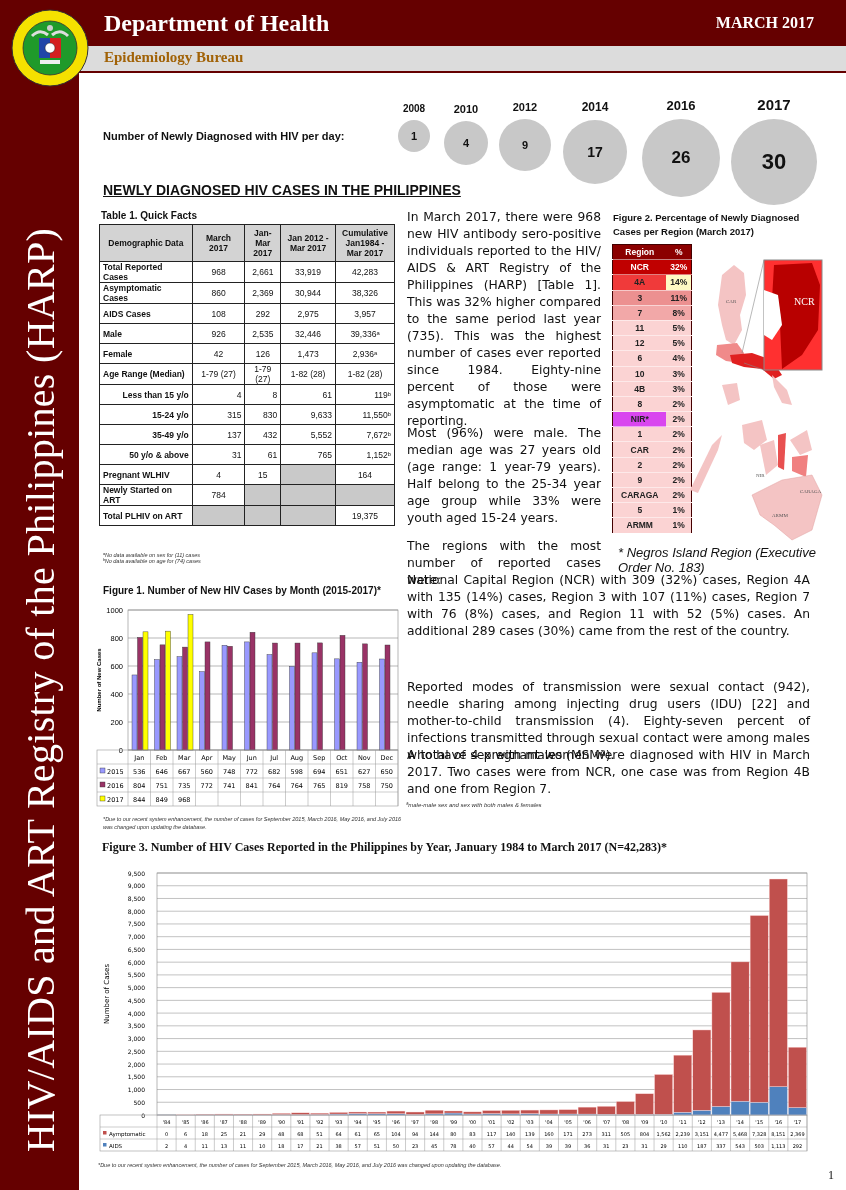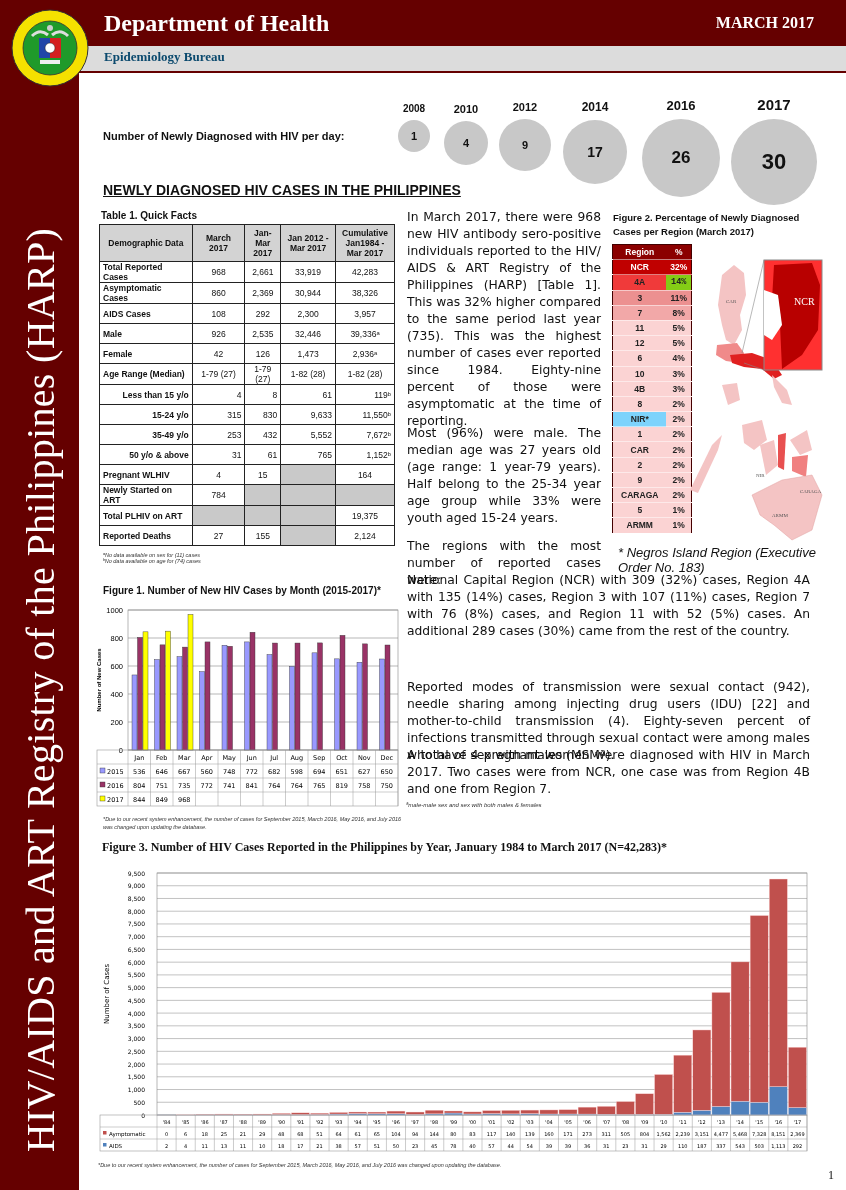--- a/index.html
+++ b/index.html
@@ -4,21 +4,21 @@
 <style>
 *{box-sizing:border-box;margin:0;padding:0;}
 body{width:846px;height:1190px;background:#fff;font-family:"Liberation Sans",sans-serif;position:relative;overflow:hidden;color:#111;}
 .sidebar{position:absolute;left:0;top:0;width:79px;height:1190px;background:#650000;}
 .sidebar-title{position:absolute;left:0;top:0;width:79px;height:1190px;}
 .sidebar-title span{position:absolute;left:50%;top:690px;transform:translate(-50%,-50%) rotate(-90deg);white-space:nowrap;color:#fff;font-family:"Liberation Serif",serif;font-size:40px;letter-spacing:0.3px;}
 .header-top{position:absolute;left:79px;top:0;width:767px;height:46px;background:#650000;}
 .header-title{position:absolute;left:104px;top:10px;color:#fff;font-family:"Liberation Serif",serif;font-size:24px;font-weight:bold;}
 .header-date{position:absolute;right:32px;top:14px;color:#fff;font-family:"Liberation Serif",serif;font-size:16px;font-weight:bold;}
 .header-sub{position:absolute;left:79px;top:46px;width:767px;height:27px;background:#dcdcdc;border-bottom:2px solid #650000;}
-.header-subtitle{position:absolute;left:104px;top:49px;font-family:"Liberation Serif",serif;font-size:13px;color:#0c4a6e;font-weight:bold;}
+.header-subtitle{position:absolute;left:104px;top:49px;font-family:"Liberation Serif",serif;font-size:15px;color:#a16207;font-weight:bold;}
 .logo{position:absolute;left:10px;top:10px;width:52px;height:80px;}
 .perday-label{position:absolute;left:103px;top:130px;font-size:11px;font-weight:bold;}
 .bubble-wrap{position:absolute;text-align:center;}
 .bubble-year{font-weight:bold;font-size:12px;}
 .bubble{background:#c8c8c8;border-radius:50%;display:flex;align-items:center;justify-content:center;font-weight:bold;margin:6px auto 0;}
 .section-title{position:absolute;left:103px;top:182px;font-size:14px;font-weight:bold;text-decoration:underline;}
 .t1-title{position:absolute;left:101px;top:210px;font-size:10px;font-weight:bold;}
 table.qf{position:absolute;left:99px;top:224px;width:296px;border-collapse:collapse;font-size:8.5px;}
 table.qf td,table.qf th{border:1px solid #222;padding:0 3px;text-align:center;}
 table.qf th{background:#d3d3d3;height:37px;font-weight:bold;font-size:8.5px;}
@@ -120,21 +120,21 @@
         <td class="lbl">Asymptomatic Cases</td>
         <td>860</td>
         <td>2,369</td>
         <td>30,944</td>
         <td>38,326</td>
       </tr>
       <tr>
         <td class="lbl">AIDS Cases</td>
         <td>108</td>
         <td>292</td>
-        <td>2,300</td>
+        <td>2,975</td>
         <td>3,957</td>
       </tr>
       <tr>
         <td class="lbl">Male</td>
         <td>926</td>
         <td>2,535</td>
         <td>32,446</td>
         <td>39,336ᵃ</td>
       </tr>
       <tr>
@@ -160,21 +160,21 @@
       </tr>
       <tr>
         <td class="sub">15-24 y/o</td>
         <td class="num-r">315</td>
         <td class="num-r">830</td>
         <td class="num-r">9,633</td>
         <td class="num-r">11,550ᵇ</td>
       </tr>
       <tr>
         <td class="sub">35-49 y/o</td>
-        <td class="num-r">253</td>
+        <td class="num-r">137</td>
         <td class="num-r">432</td>
         <td class="num-r">5,552</td>
         <td class="num-r">7,672ᵇ</td>
       </tr>
       <tr>
         <td class="sub">50 y/o &amp; above</td>
         <td class="num-r">31</td>
         <td class="num-r">61</td>
         <td class="num-r">765</td>
         <td class="num-r">1,152ᵇ</td>
@@ -192,27 +192,20 @@
         <td class="gray"></td>
         <td class="gray"></td>
         <td class="gray"></td>
       </tr>
       <tr>
         <td class="lbl">Total PLHIV on ART</td>
         <td class="gray"></td>
         <td class="gray"></td>
         <td class="gray"></td>
         <td>19,375</td>
-      </tr>
-      <tr>
-        <td class="lbl">Reported Deaths</td>
-        <td>27</td>
-        <td>155</td>
-        <td class="gray"></td>
-        <td>2,124</td>
       </tr>
     </tbody>
 </table>
 <div class="qf-notes">
   <div>ᵃNo data available on sex for (11) cases</div>
   <div>ᵇNo data available on age for (74) cases</div>
 </div>
 
 <div class="body-text" style="left:407px;top:209px;width:194px;">In March 2017, there were 968 new HIV antibody sero-positive individuals reported to the HIV/ AIDS &amp; ART Registry of the Philippines (HARP) [Table 1]. This was 32% higher compared to the same period last year (735). This was the highest number of cases ever reported since 1984. Eighty-nine percent of those were asymptomatic at the time of reporting.</div>
 <div class="body-text" style="left:407px;top:425px;width:194px;">Most (96%) were male. The median age was 27 years old (age range: 1 year-79 years). Half belong to the 25-34 year age group while 33% were youth aged 15-24 years.</div>
@@ -233,21 +226,21 @@
     <td style="background:#8b0000;color:#fff;">%</td>
   </tr>
     </thead>
   <tbody id="reg-body">
       <tr>
         <td style="background: rgb(192, 0, 0); color: rgb(255, 255, 255);">NCR</td>
         <td style="background: rgb(192, 0, 0); color: rgb(255, 255, 255);">32%</td>
       </tr>
       <tr>
         <td style="background: rgb(240, 58, 58); color: rgb(34, 34, 34);">4A</td>
-        <td style="background: #84cc16; color: rgb(34, 34, 34); font-family: Liberation Mono, monospace;">14%</td>
+        <td style="background: #fef9c3; color: rgb(34, 34, 34);">14%</td>
       </tr>
       <tr>
         <td style="background: rgb(236, 144, 144); color: rgb(34, 34, 34);">3</td>
         <td style="background: rgb(236, 144, 144); color: rgb(34, 34, 34);">11%</td>
       </tr>
       <tr>
         <td style="background: rgb(242, 168, 168); color: rgb(34, 34, 34);">7</td>
         <td style="background: rgb(242, 168, 168); color: rgb(34, 34, 34);">8%</td>
       </tr>
       <tr>
@@ -268,21 +261,21 @@
       </tr>
       <tr>
         <td style="background: rgb(251, 211, 211); color: rgb(34, 34, 34);">4B</td>
         <td style="background: rgb(251, 211, 211); color: rgb(34, 34, 34);">3%</td>
       </tr>
       <tr>
         <td style="background: rgb(251, 211, 211); color: rgb(34, 34, 34);">8</td>
         <td style="background: rgb(251, 211, 211); color: rgb(34, 34, 34);">2%</td>
       </tr>
       <tr>
-        <td style="background: #7dd3fc; color: rgb(34, 34, 34);">NIR*</td>
+        <td style="background: #d946ef; color: rgb(34, 34, 34);">NIR*</td>
         <td style="background: rgb(251, 211, 211); color: rgb(34, 34, 34);">2%</td>
       </tr>
       <tr>
         <td style="background: rgb(251, 211, 211); color: rgb(34, 34, 34);">1</td>
         <td style="background: rgb(251, 211, 211); color: rgb(34, 34, 34);">2%</td>
       </tr>
       <tr>
         <td style="background: rgb(251, 211, 211); color: rgb(34, 34, 34);">CAR</td>
         <td style="background: rgb(251, 211, 211); color: rgb(34, 34, 34);">2%</td>
       </tr>

